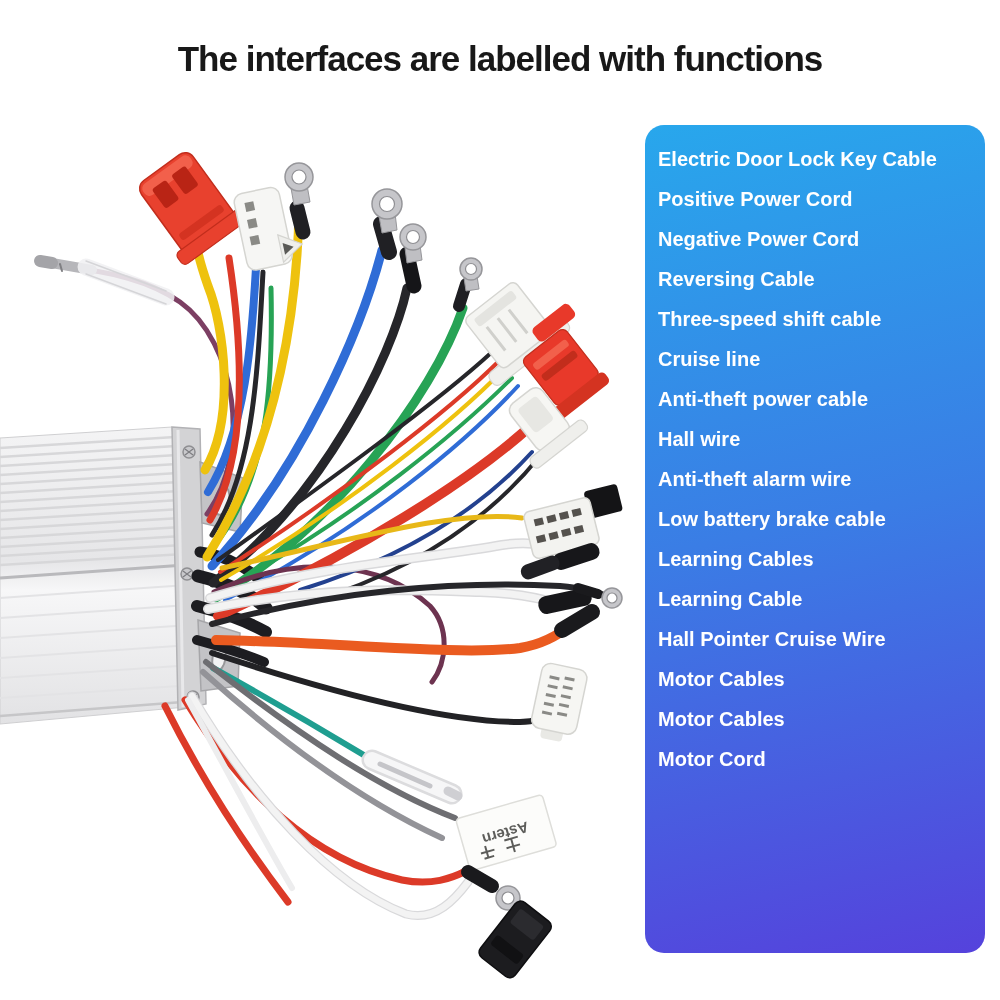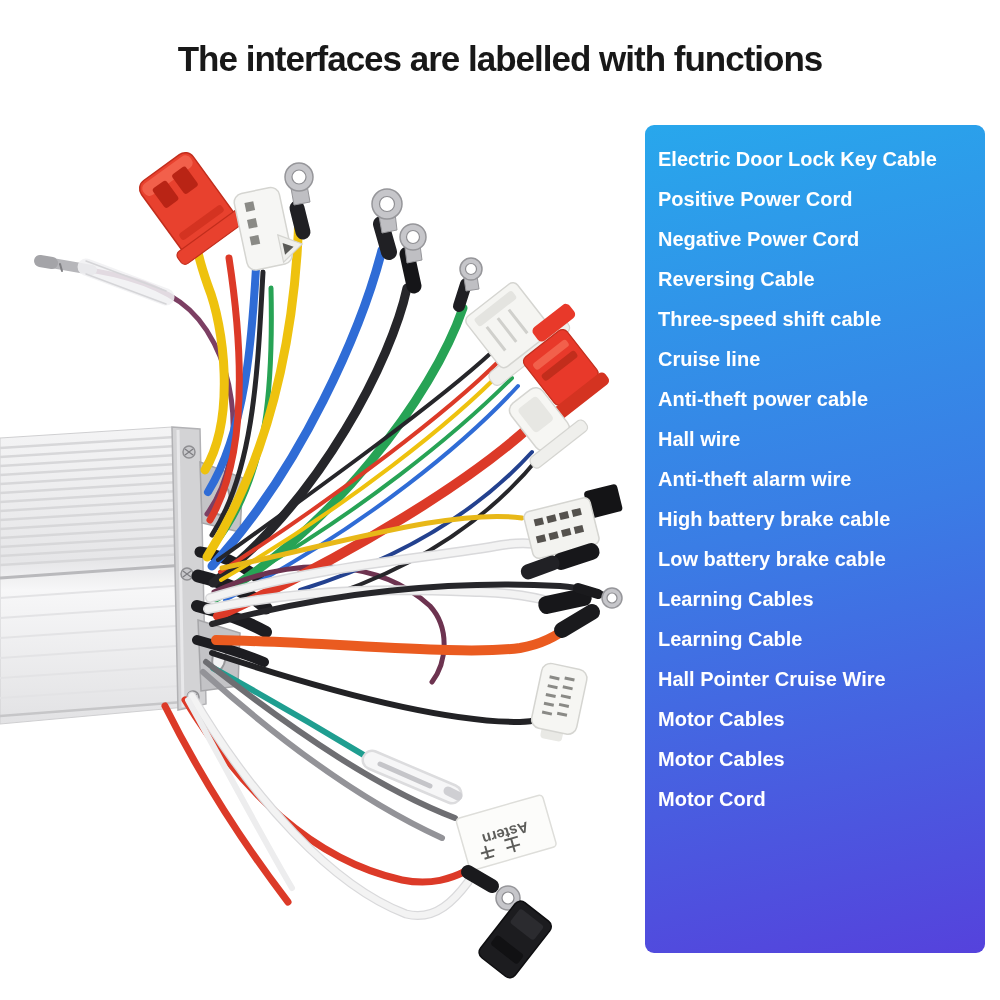--- a/index.html
+++ b/index.html
@@ -1,21 +1,21 @@
 <!DOCTYPE html>
 <html><head>
 <meta charset="utf-8">
 <style>
   html,body{margin:0;padding:0;}
   body{width:1000px;height:1000px;background:#ffffff;font-family:"Liberation Sans",sans-serif;overflow:hidden;position:relative;}
   .stage{position:absolute;inset:0;}
   .title{position:absolute;top:16px;left:0;width:1000px;text-align:center;font-size:35px;font-weight:700;color:#181818;letter-spacing:-1px;white-space:nowrap;}
   .photo-svg{position:absolute;top:0;left:0;}
   .panel{position:absolute;left:645px;top:125px;width:340px;height:828px;box-sizing:border-box;
-    border-radius:9px;background:linear-gradient(168deg,#28a7ec 0%,#3a7de5 48%,#5542dc 100%);
+    border-radius:19px;background:linear-gradient(168deg,#28a7ec 0%,#3a7de5 48%,#5542dc 100%);
     padding:14px 12px 12px 13px;}
   .panel-item{height:40px;line-height:40px;color:#ffffff;font-size:20px;font-weight:600;white-space:nowrap;}
   .wire{fill:none;stroke-linecap:round;}
 </style>
 </head>
 <body>
 
 <div class="stage">
 
   <h1 class="title">The interfaces are labelled with functions</h1>
@@ -292,21 +292,20 @@
   <div class="panel">
     <div class="panel-item">Electric Door Lock Key Cable</div>
     <div class="panel-item">Positive Power Cord</div>
     <div class="panel-item">Negative Power Cord</div>
     <div class="panel-item">Reversing Cable</div>
     <div class="panel-item">Three-speed shift cable</div>
     <div class="panel-item">Cruise line</div>
     <div class="panel-item">Anti-theft power cable</div>
     <div class="panel-item">Hall wire</div>
     <div class="panel-item">Anti-theft alarm wire</div>
-    <div class="panel-item">High battery brake cable</div>
     <div class="panel-item">Low battery brake cable</div>
     <div class="panel-item">Learning Cables</div>
     <div class="panel-item">Learning Cable</div>
     <div class="panel-item">Hall Pointer Cruise Wire</div>
     <div class="panel-item">Motor Cables</div>
     <div class="panel-item">Motor Cables</div>
     <div class="panel-item">Motor Cord</div>
   </div>
 
 </div>

